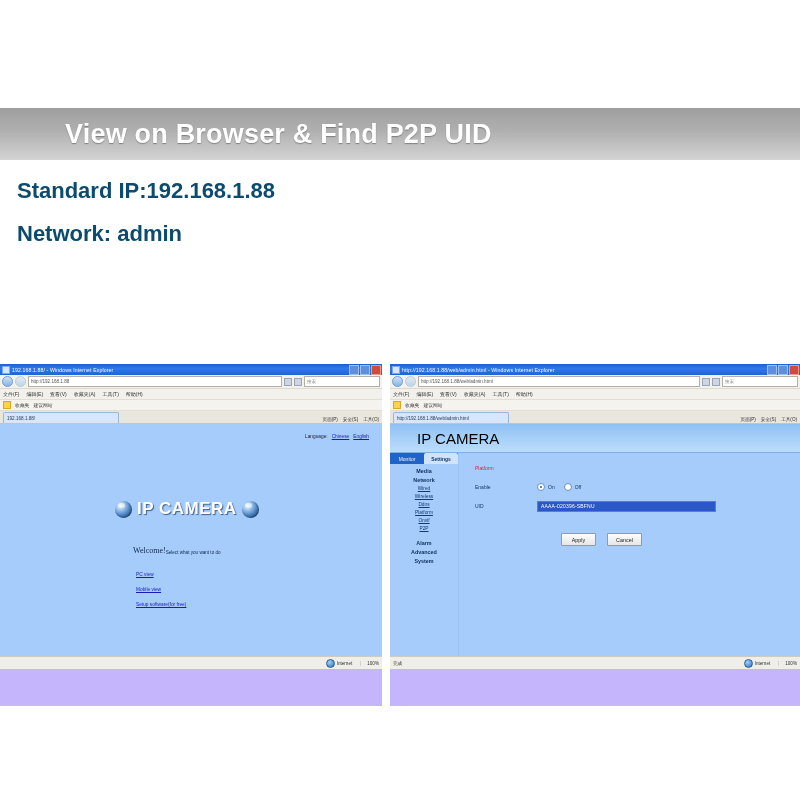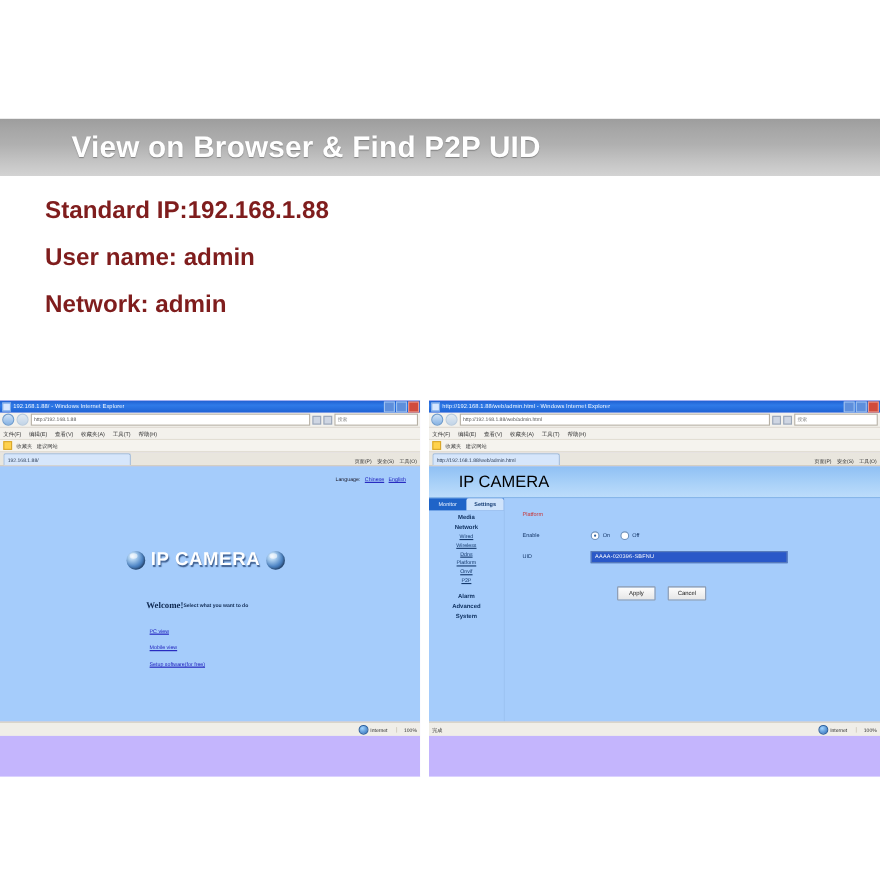--- a/index.html
+++ b/index.html
@@ -17,22 +17,22 @@
   }
   .banner-title{
     color:#ffffff;font-size:27px;font-weight:bold;letter-spacing:.2px;
     margin-left:17px;text-shadow:0 1px 1px rgba(80,80,80,.55);
     white-space:nowrap;
   }
 
   
   .spec{position:absolute;left:17px;top:180px;width:770px;}
   .spec-line{
-    font-size:22px;font-weight:bold;color:#7f1d1d;line-height:1.0;
-    margin-bottom:21px;white-space:nowrap;margin-left:24px;
+    font-size:22px;font-weight:bold;color:#0c4a6e;line-height:1.0;
+    margin-bottom:21px;white-space:nowrap;
   }
   .spec-line.last{font-size:21.5px;}
 
   
   .shots{position:absolute;left:0;top:364px;width:800px;height:342px;background:#fff;}
 
   .win{position:absolute;top:0;height:342px;background:#c4b5fd;overflow:hidden;}
   .win-left{left:0;width:382px;}
   .win-right{left:390px;width:410px;}
 
@@ -109,21 +109,21 @@
   .logo .orb:after{
     content:"";position:absolute;left:3px;top:2px;width:7px;height:5px;border-radius:50%;
     background:rgba(255,255,255,.55);filter:blur(.5px);
   }
   .logo .txt{
     font-size:17px;font-weight:bold;color:#fff;letter-spacing:.5px;
     text-shadow:1px 1px 1px rgba(30,60,110,.75);white-space:nowrap;
   }
   .logo-left{position:absolute;left:115px;top:75px;}
 
-  .welcome{position:absolute;left:133px;top:122px;display:flex;align-items:center;font-weight:bold;}
+  .welcome{position:absolute;left:133px;top:122px;display:flex;align-items:flex-end;}
   .welcome .w1{font-family:"Liberation Serif",serif;font-size:8px;color:#102a52;}
   .welcome .w2{font-size:4.6px;color:#102a52;}
 
   .links{position:absolute;left:136px;top:148px;display:flex;flex-direction:column;gap:10px;}
   .links a{font-size:4.8px;color:#1b1bbb;text-decoration:underline;white-space:nowrap;}
 
   
   .cam-header{
     height:28px;background:linear-gradient(to bottom,#8fc0f4 0%,#a9d1f8 55%,#bcdcfb 100%);
     display:flex;align-items:center;padding-left:6px;border-bottom:1px solid #7fb0e4;
@@ -168,21 +168,20 @@
 <body>
 
 <div class="page">
 
   <div class="banner">
     <div class="banner-title">View on Browser &amp; Find P2P UID</div>
   </div>
 
   <div class="spec">
     <div class="spec-line">Standard IP:192.168.1.88</div>
-    <div class="spec-line">User name: admin</div>
     <div class="spec-line">Network: admin</div>
   </div>
 
   <div class="shots">
 
     <div class="win win-left">
 
       <div class="ie-title">
         <div class="ico"></div>
         <div class="tt">192.168.1.88/ - Windows Internet Explorer</div>

